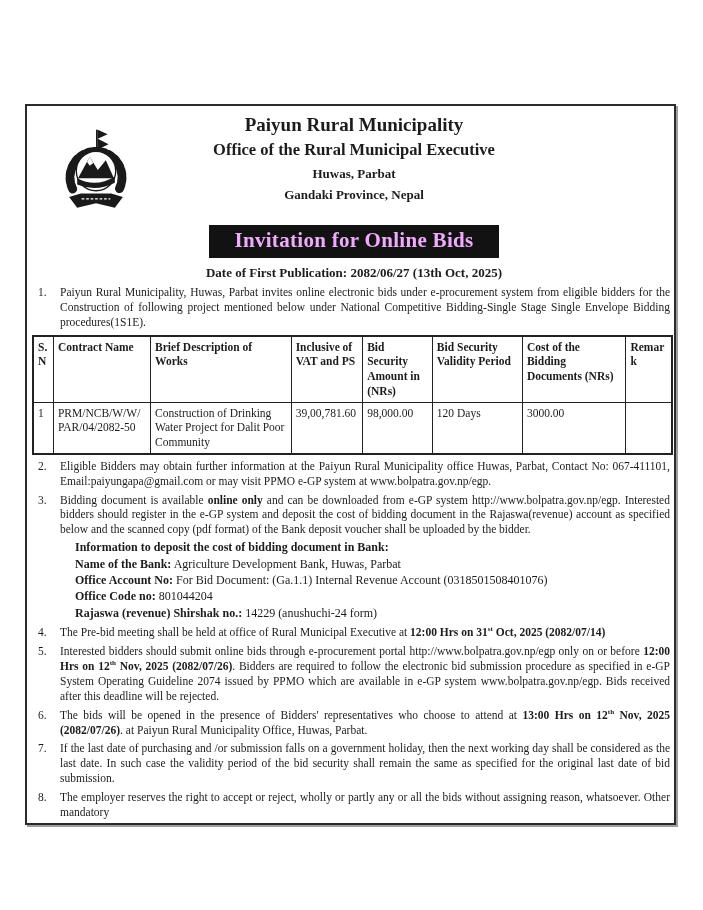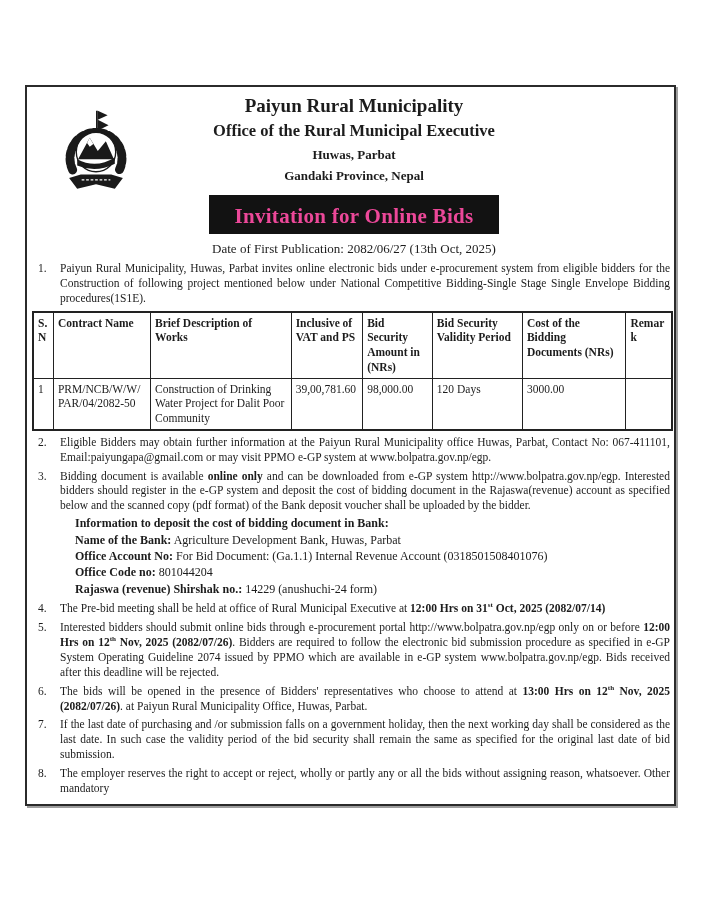--- a/index.html
+++ b/index.html
@@ -6,47 +6,47 @@
   html, body { margin: 0; padding: 0; }
   body {
     width: 703px; height: 910px;
     background: #ffffff;
     font-family: "Liberation Serif", "DejaVu Serif", serif;
     color: #1c1c1c;
     position: relative;
   }
   .doc {
     position: absolute;
-    left: 25px; top: 85px;
+    left: 25px; top: 104px;
     width: 651px; height: 721px;
     background: #ffffff;
     border: 2px solid #2b2b2b;
     box-shadow: 2px 2px 0 #9e9e9e;
     padding: 6px 4px 3px 11px;
     overflow: hidden;
   }
   
   .doc-header { position: relative; text-align: center; }
   .logo {
     position: absolute; left: 22px; top: 14px;
     width: 72px; height: 86px;
   }
   .h-municipality { font-size: 19px; font-weight: bold; margin: 2px 0 0; line-height: 1.15; }
   .h-office { font-size: 16.5px; font-weight: bold; margin: 5px 0 0; line-height: 1.15; }
   .h-location { font-size: 13px; font-weight: bold; margin: 6px 0 0; }
   .h-province { font-size: 13px; font-weight: bold; margin: 5px 0 0; }
   .banner {
     display: inline-block;
-    background: #121212; color: #ec4899;
+    background: #121212; color: #f0abfc;
     font-size: 21px; font-weight: bold;
-    padding: 9px 25px 5px;
-    margin-top: 11px;
+    padding: 3px 25px 5px;
+    margin-top: 22px;
     letter-spacing: 0.3px;
   }
-  .pubdate { font-size: 13px; font-weight: normal; margin-top: 7px; margin-bottom: 2px; }
+  .pubdate { font-size: 13px; font-weight: bold; margin-top: 7px; margin-bottom: 2px; }
   
   .item {
     display: flex;
     margin-top: 4px;
     font-size: 11.5px;
     line-height: 1.3;
     text-align: justify;
   }
   .item .num { flex: none; width: 22px; }
   .item .txt { flex: 1; }

